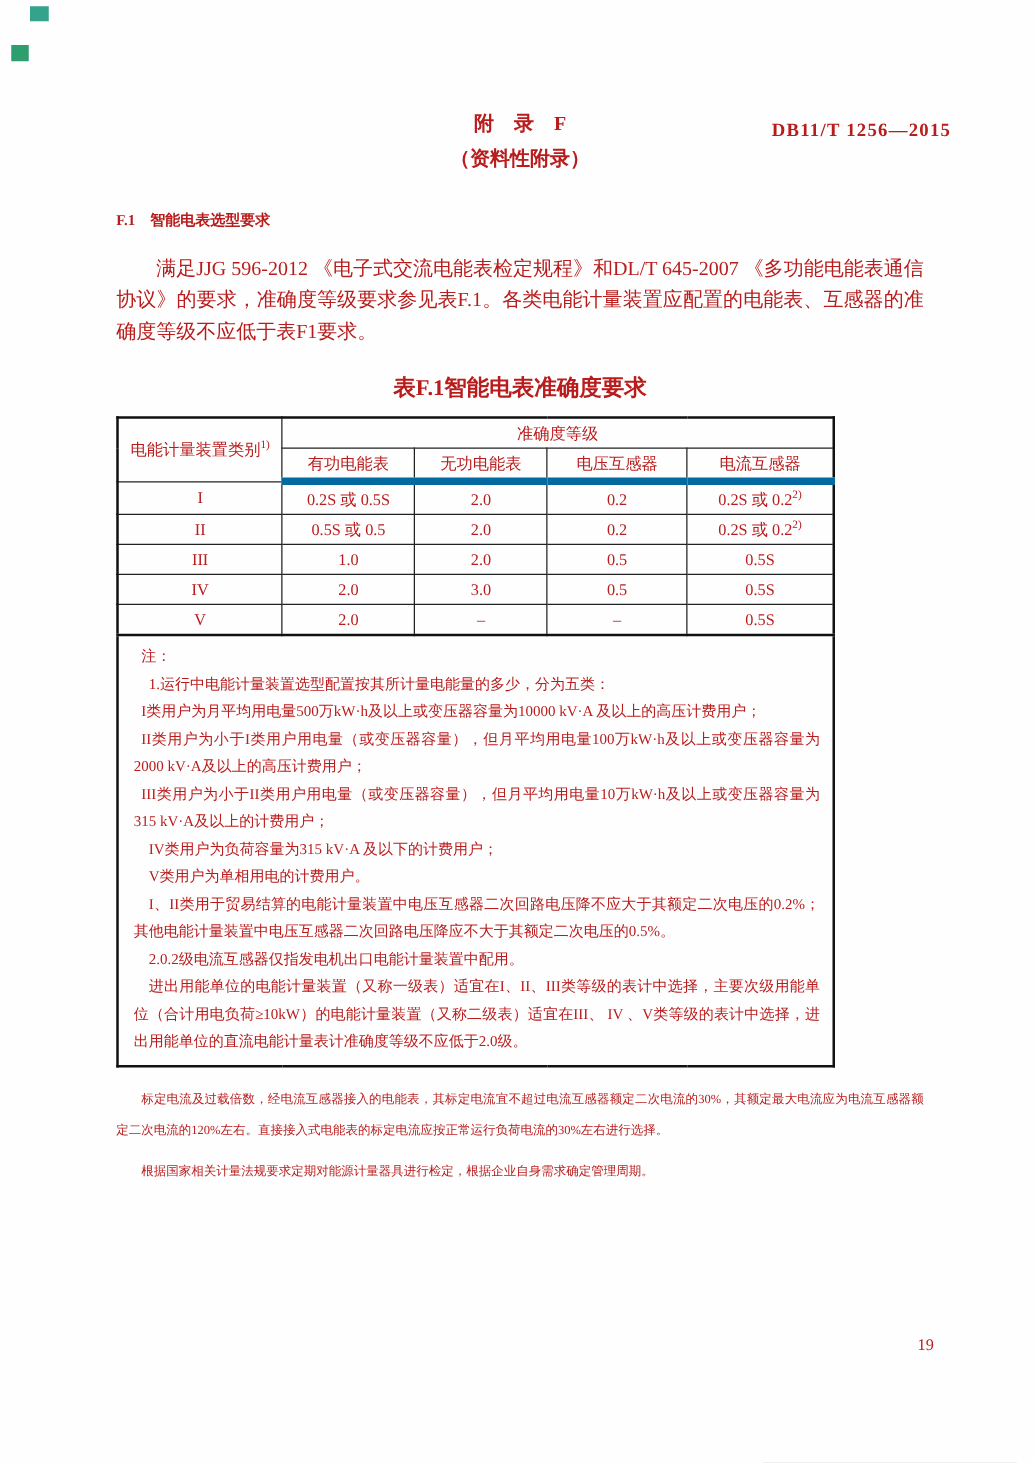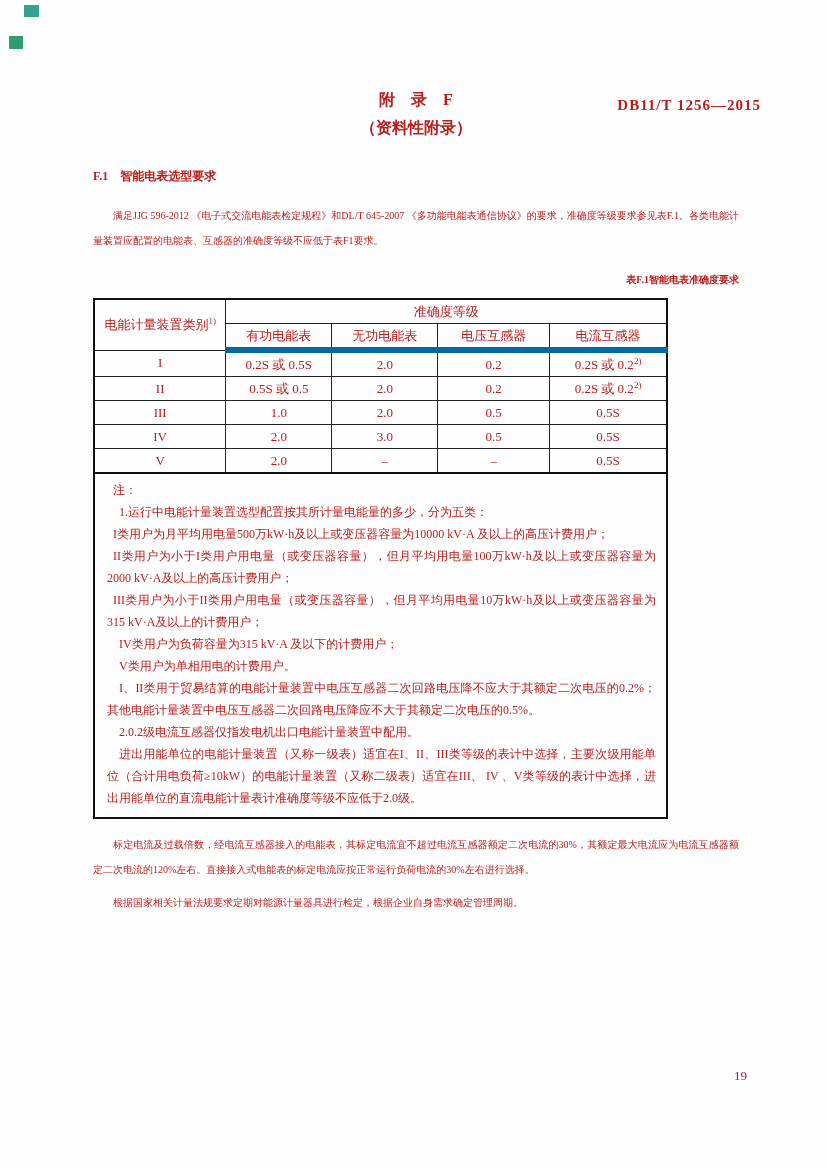--- a/index.html
+++ b/index.html
@@ -27,27 +27,27 @@
     text-align:center;
     font-size:16px;font-weight:bold;
     line-height:28px;
   }
   .sec-heading{
     margin:26px 0 0 0;
     font-size:12px;font-weight:bold;
   }
   .intro{
     margin:18px 0 0 0;
-    font-size:10px;line-height:25px;
+    font-size:16px;line-height:25px;
     text-align:justify;text-indent:2em;
   }
   .table-caption{
     margin-top:20px;
-    text-align:right;
-    font-size:10px;font-weight:bold;
+    text-align:center;
+    font-size:18px;font-weight:bold;
   }
   table.acc{
     margin-top:11px;
     width:575px;
     border-collapse:collapse;
     font-size:13px;
     table-layout:fixed;
   }
   table.acc th,table.acc td{
     border:1px solid #222;

